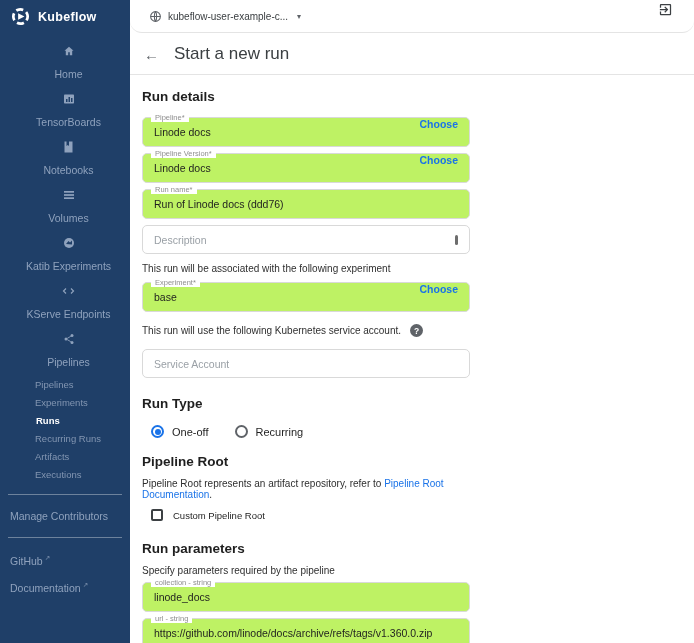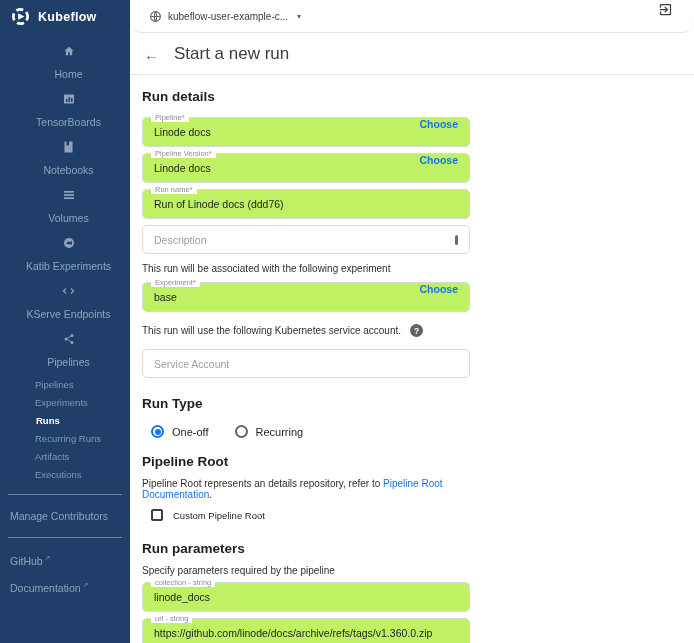--- a/index.html
+++ b/index.html
@@ -260,21 +260,21 @@
           <span class="radio-label">One-off</span>
         </span>
         <span class="radio-opt">
           <span class="radio unsel"></span>
           <span class="radio-label">Recurring</span>
         </span>
       </div>
 
       <h2 class="sec mt16">Pipeline Root</h2>
       <div class="pr-desc">
-        <span>Pipeline Root represents an details repository, refer to </span><a>Pipeline Root Documentation</a><span>.</span>
+        <span>Pipeline Root represents an artifact repository, refer to </span><a>Pipeline Root Documentation</a><span>.</span>
       </div>
       <div class="check-row">
         <span class="checkbox"></span>
         <span class="check-label">Custom Pipeline Root</span>
       </div>
 
       <h2 class="sec mt20">Run parameters</h2>
       <div class="note mt9">Specify parameters required by the pipeline</div>
 
       <div class="form-col mt6">

